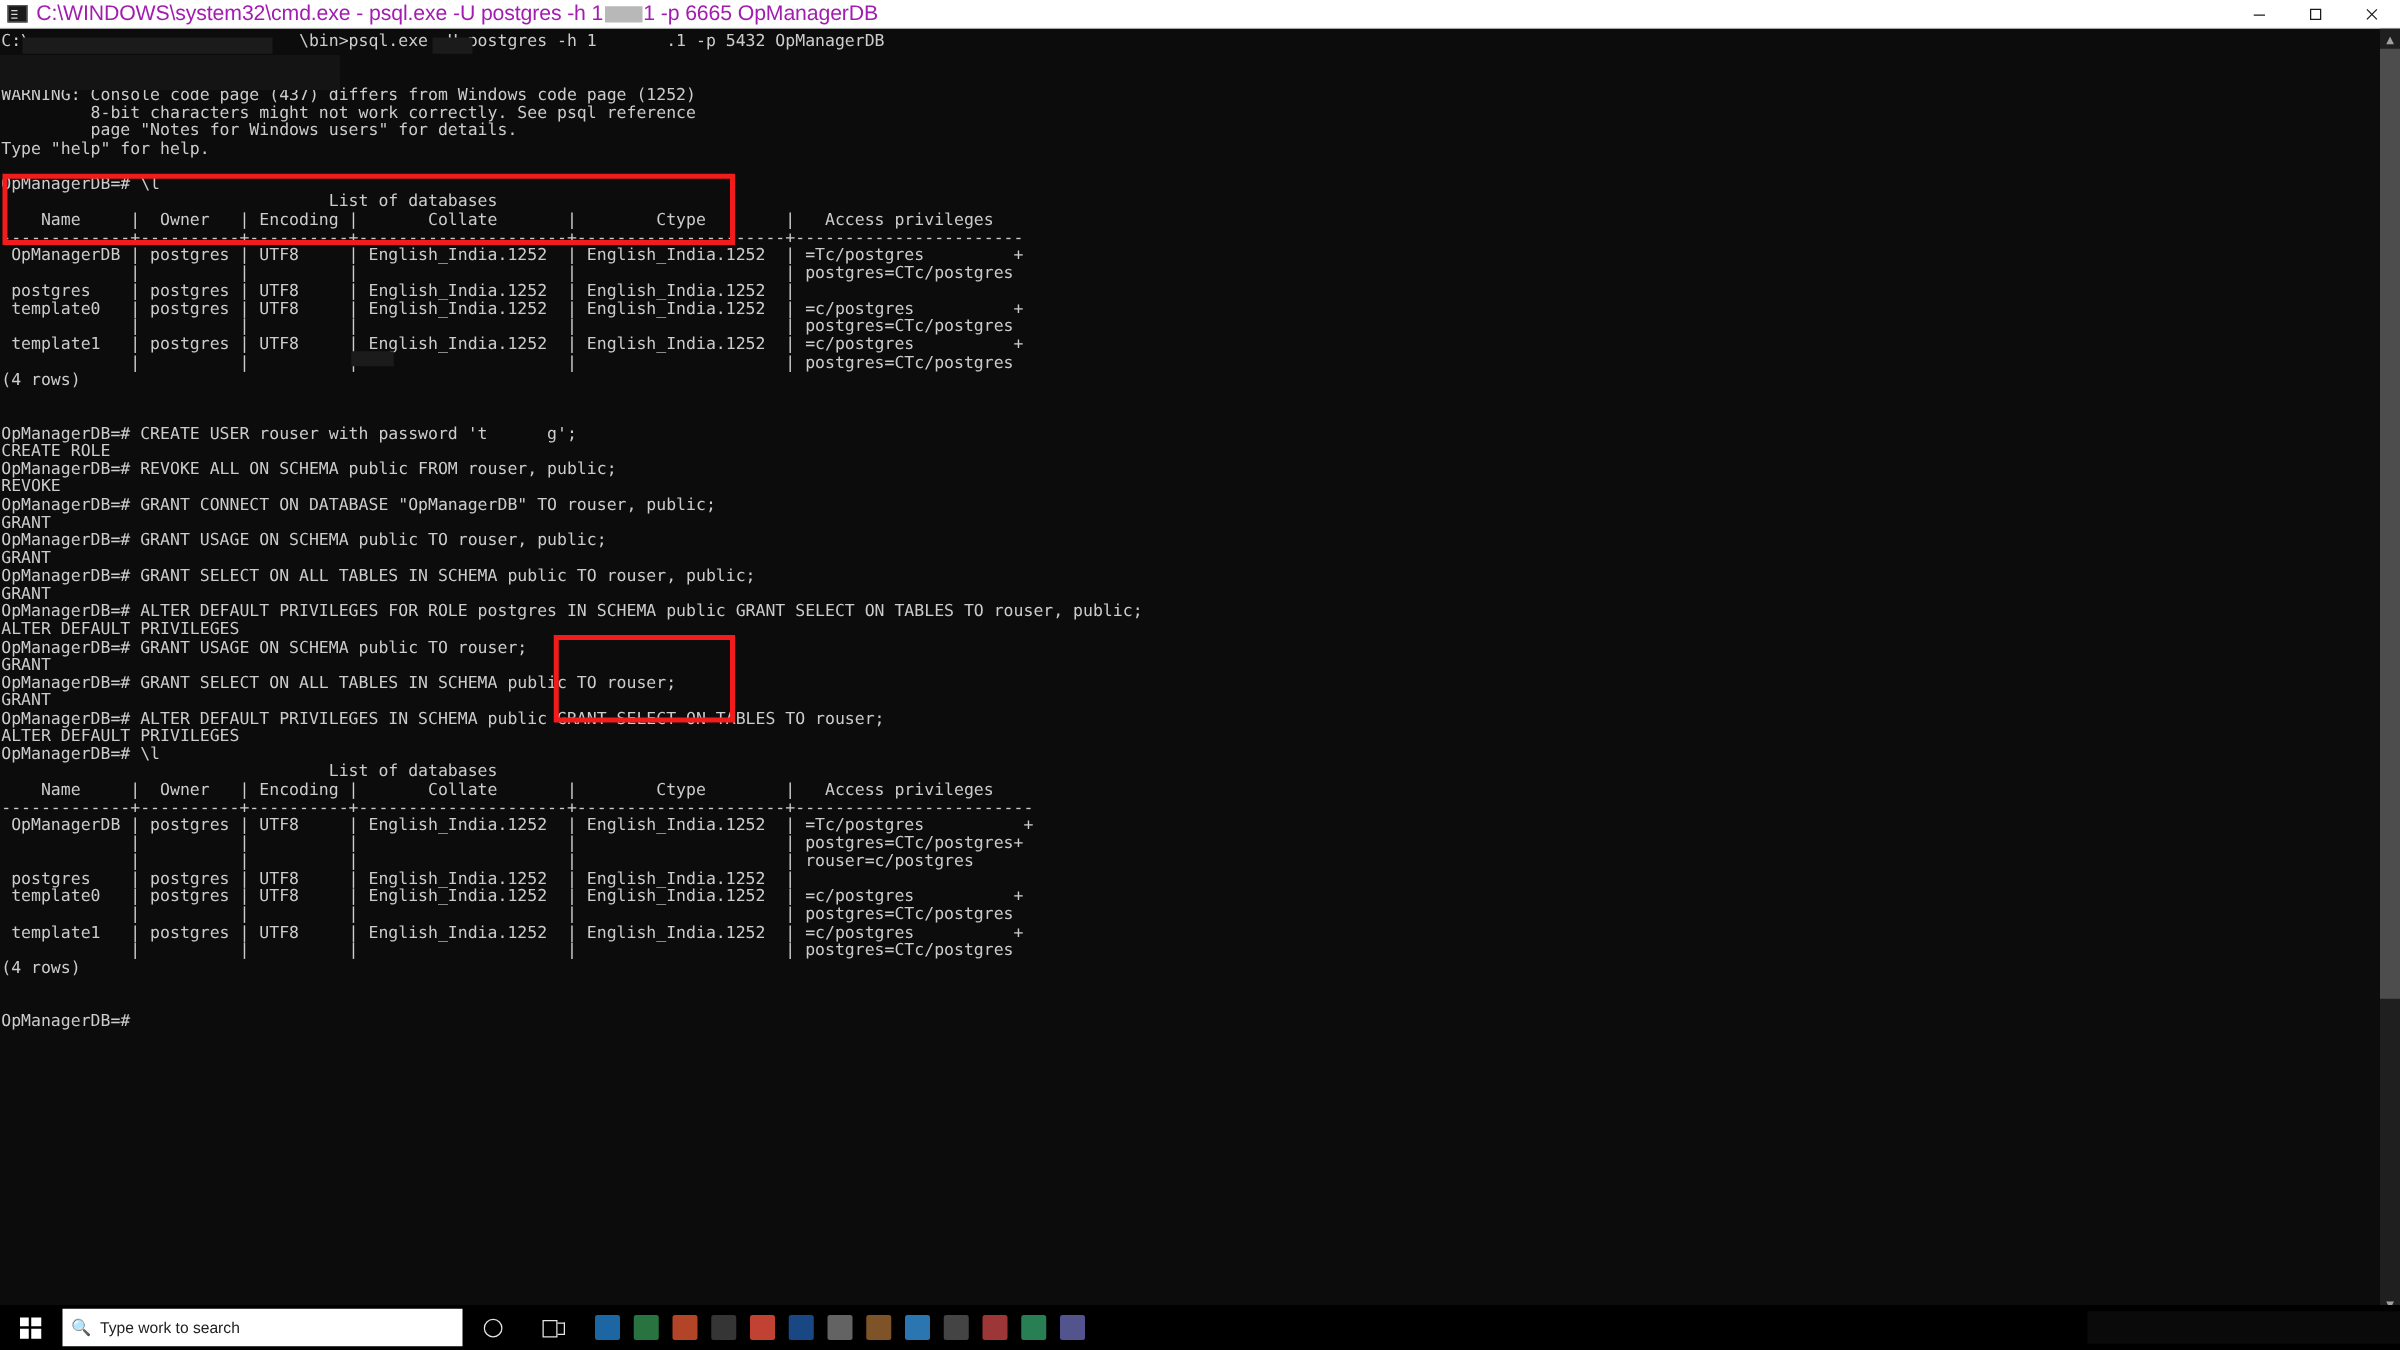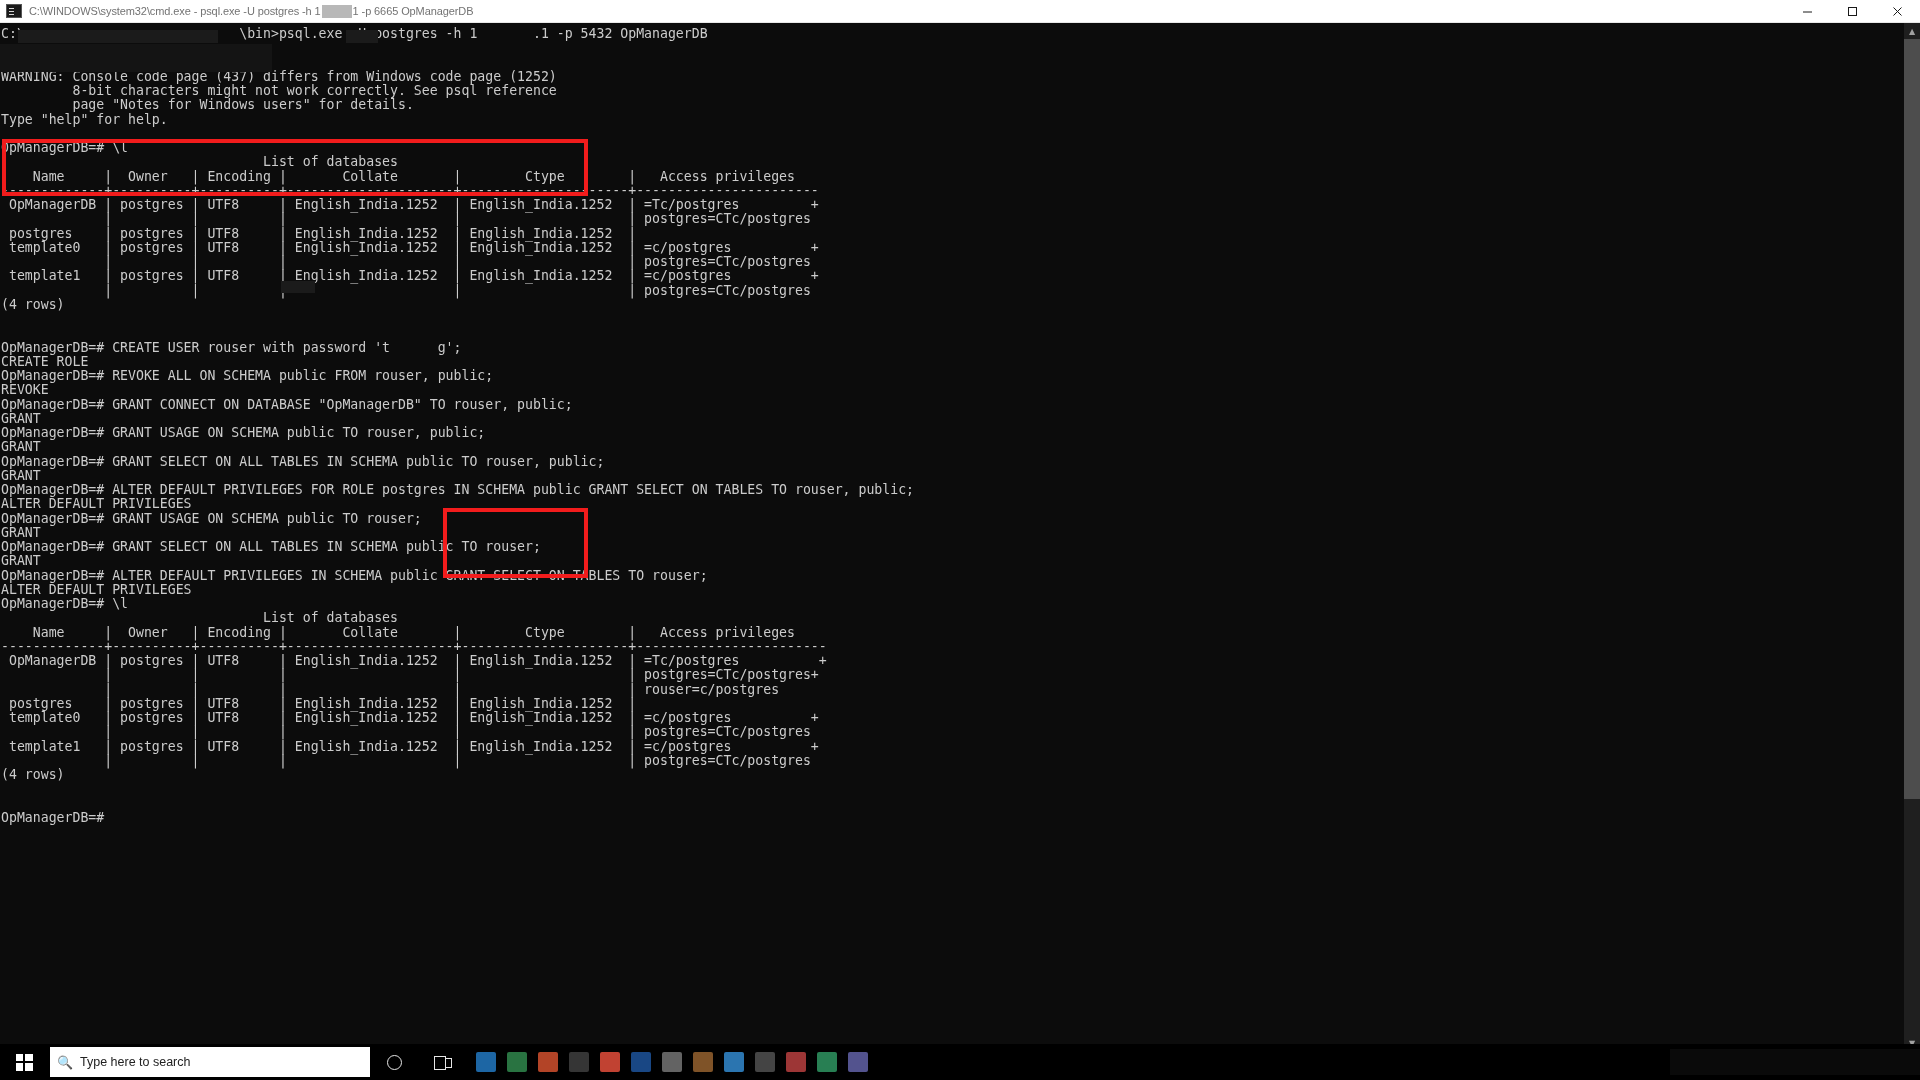--- a/index.html
+++ b/index.html
@@ -20,21 +20,21 @@
   .tb-icon {
     width: 16px; height: 14px; margin-left: 6px; margin-right: 7px;
     background: #1a1a1a; border: 1px solid #555; position: relative; flex: 0 0 auto;
   }
   .tb-icon::after {
     content: ""; position: absolute; left: 2px; top: 3px;
     width: 5px; height: 1px; background: #d8d8d8;
     box-shadow: 0 3px 0 0 #d8d8d8, 0 6px 0 0 #d8d8d8;
   }
   .tb-title {
-    font-size: 11px; color: #737373; white-space: nowrap;
+    font-size: 17px; color: #a21caf; white-space: nowrap;
     display: flex; align-items: center; gap: 0;
     letter-spacing: -0.1px;
   }
   .redact-title {
     display: inline-block; width: 30px; height: 13px;
     background: #b8b8b8; vertical-align: middle; margin: 0 1px;
   }
   .tb-controls { margin-left: auto; display: flex; height: 23px; }
   .tb-btn {
     width: 45px; height: 23px; display: flex; align-items: center; justify-content: center;
@@ -239,21 +239,21 @@
     <div class="start-btn">
       <div class="win-logo">
         <i></i>
           <i></i>
           <i></i>
           <i></i>
       </div>
     </div>
     <div class="search-box">
       <div class="search-ico">🔍</div>
-      <div class="search-txt">Type here to search</div>
+      <div class="search-txt">Type work to search</div>
     </div>
     <div class="tb-sys-btn">
       <div class="cortana-ring"></div>
     </div>
     <div class="tb-sys-btn">
       <div class="taskview"></div>
     </div>
     <div class="pinned-apps">
       <div class="pin" style="background:#1f6fb2;"></div>
       <div class="pin" style="background:#2d7d46;"></div>

